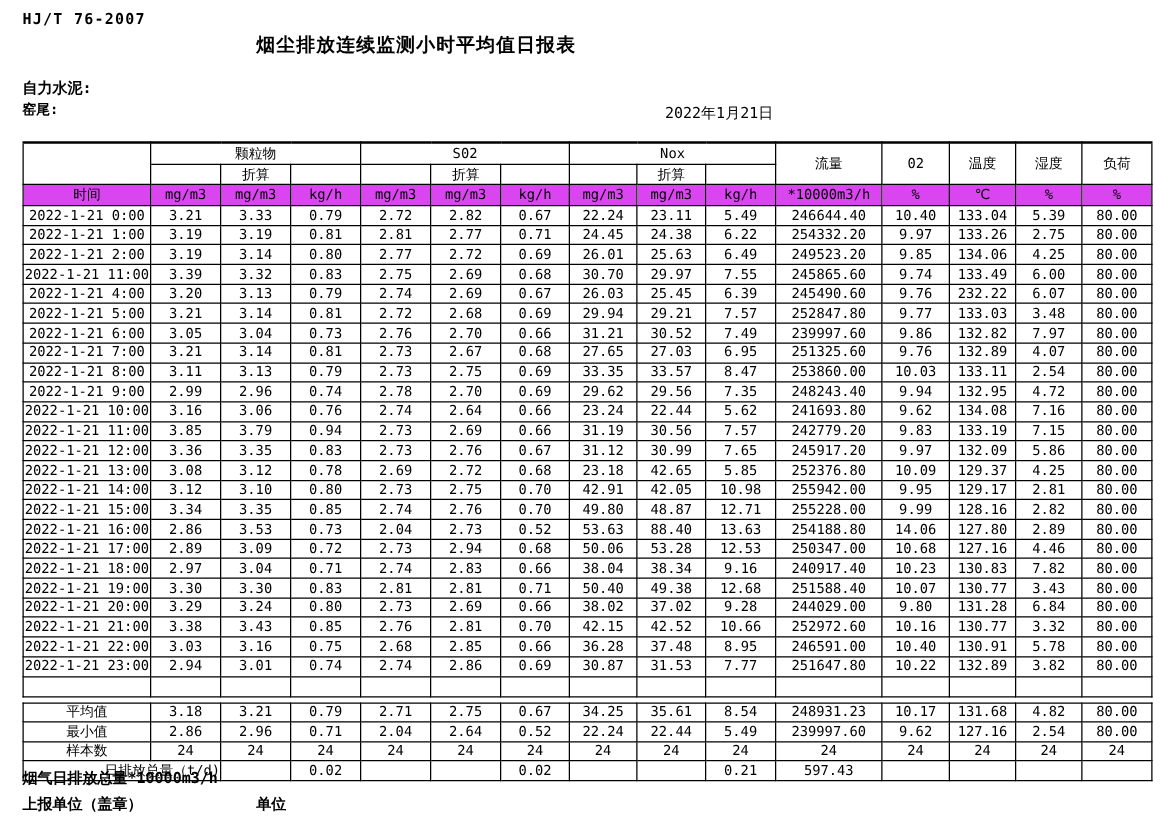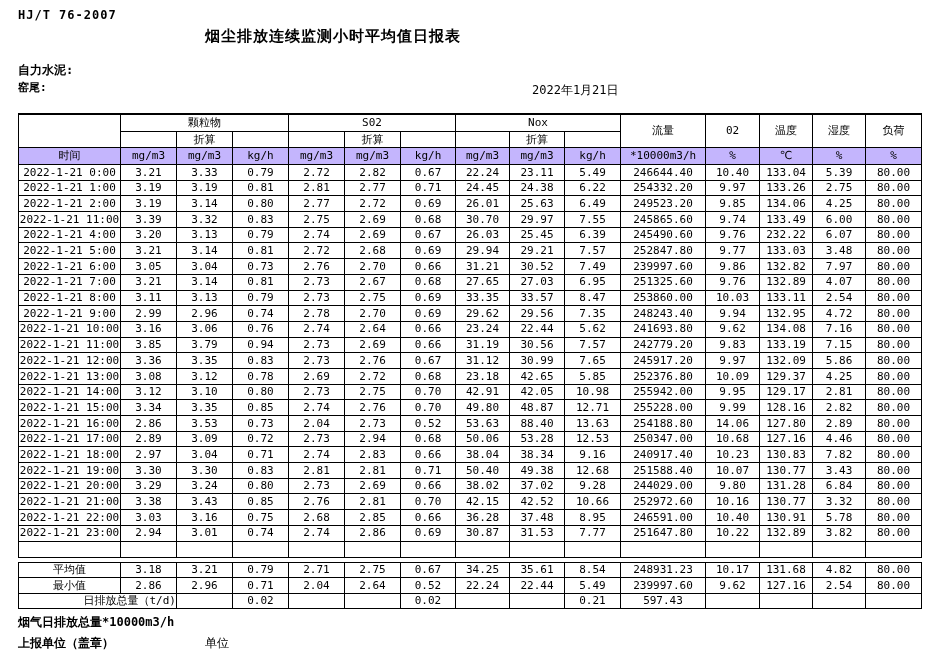--- a/index.html
+++ b/index.html
@@ -14,29 +14,29 @@
   .company{left:18px;top:62px;font-size:12px;font-weight:bold;}
   .station{left:18px;top:80px;font-size:11px;font-weight:bold;}
   .report-date{left:532px;top:82px;font-size:12px;}
   .tablewrap{position:absolute;left:18px;top:113px;width:903px;}
   table{border-collapse:collapse;table-layout:fixed;width:903px;font-size:11px;}
   td{border:1px solid #000;text-align:center;vertical-align:middle;padding:0;
      overflow:hidden;white-space:nowrap;height:14.7px;line-height:1.05;}
   .maintable{border-top:2px solid #000;}
   .hrow1 td{height:16px;}
   .hrow2 td{height:15px;}
-  .green{background:#c4b5fd;}
+  .green{background:#d946ef;}
   .greenrow td{height:16px;}
   .spacer td{height:15px;}
   .summarytable{margin-top:4px;}
   .summarytable td{height:14.6px;}
   .left{text-align:right;padding-left:14px;}
   .footer1{left:18px;top:614px;font-size:12px;font-weight:bold;}
   .footer2{left:18px;top:635px;font-size:12px;font-weight:bold;}
-  .footer-unit{left:205px;top:635px;font-size:12px;font-weight:normal;text-align:right;}
+  .footer-unit{left:205px;top:635px;font-size:12px;font-weight:bold;text-align:right;}
 </style>
 </head>
 <body>
 
 <div class="abs std-code">HJ/T 76-2007</div>
 <div class="abs report-title">烟尘排放连续监测小时平均值日报表</div>
 <div class="abs company">自力水泥:</div>
 <div class="abs station">窑尾:</div>
 <div class="abs report-date">2022年1月21日</div>
 
@@ -576,20 +576,37 @@
           <td>22.24</td>
           <td>22.44</td>
           <td>5.49</td>
           <td>239997.60</td>
           <td>9.62</td>
           <td>127.16</td>
           <td>2.54</td>
           <td>80.00</td>
         </tr>
         <tr>
+          <td>样本数</td>
+          <td>24</td>
+          <td>24</td>
+          <td>24</td>
+          <td>24</td>
+          <td>24</td>
+          <td>24</td>
+          <td>24</td>
+          <td>24</td>
+          <td>24</td>
+          <td>24</td>
+          <td>24</td>
+          <td>24</td>
+          <td>24</td>
+          <td>24</td>
+        </tr>
+        <tr>
           <td colspan="2" class="left">日排放总量（t/d)</td>
           <td></td>
           <td>0.02</td>
           <td></td>
           <td></td>
           <td>0.02</td>
           <td></td>
           <td></td>
           <td>0.21</td>
           <td>597.43</td>

